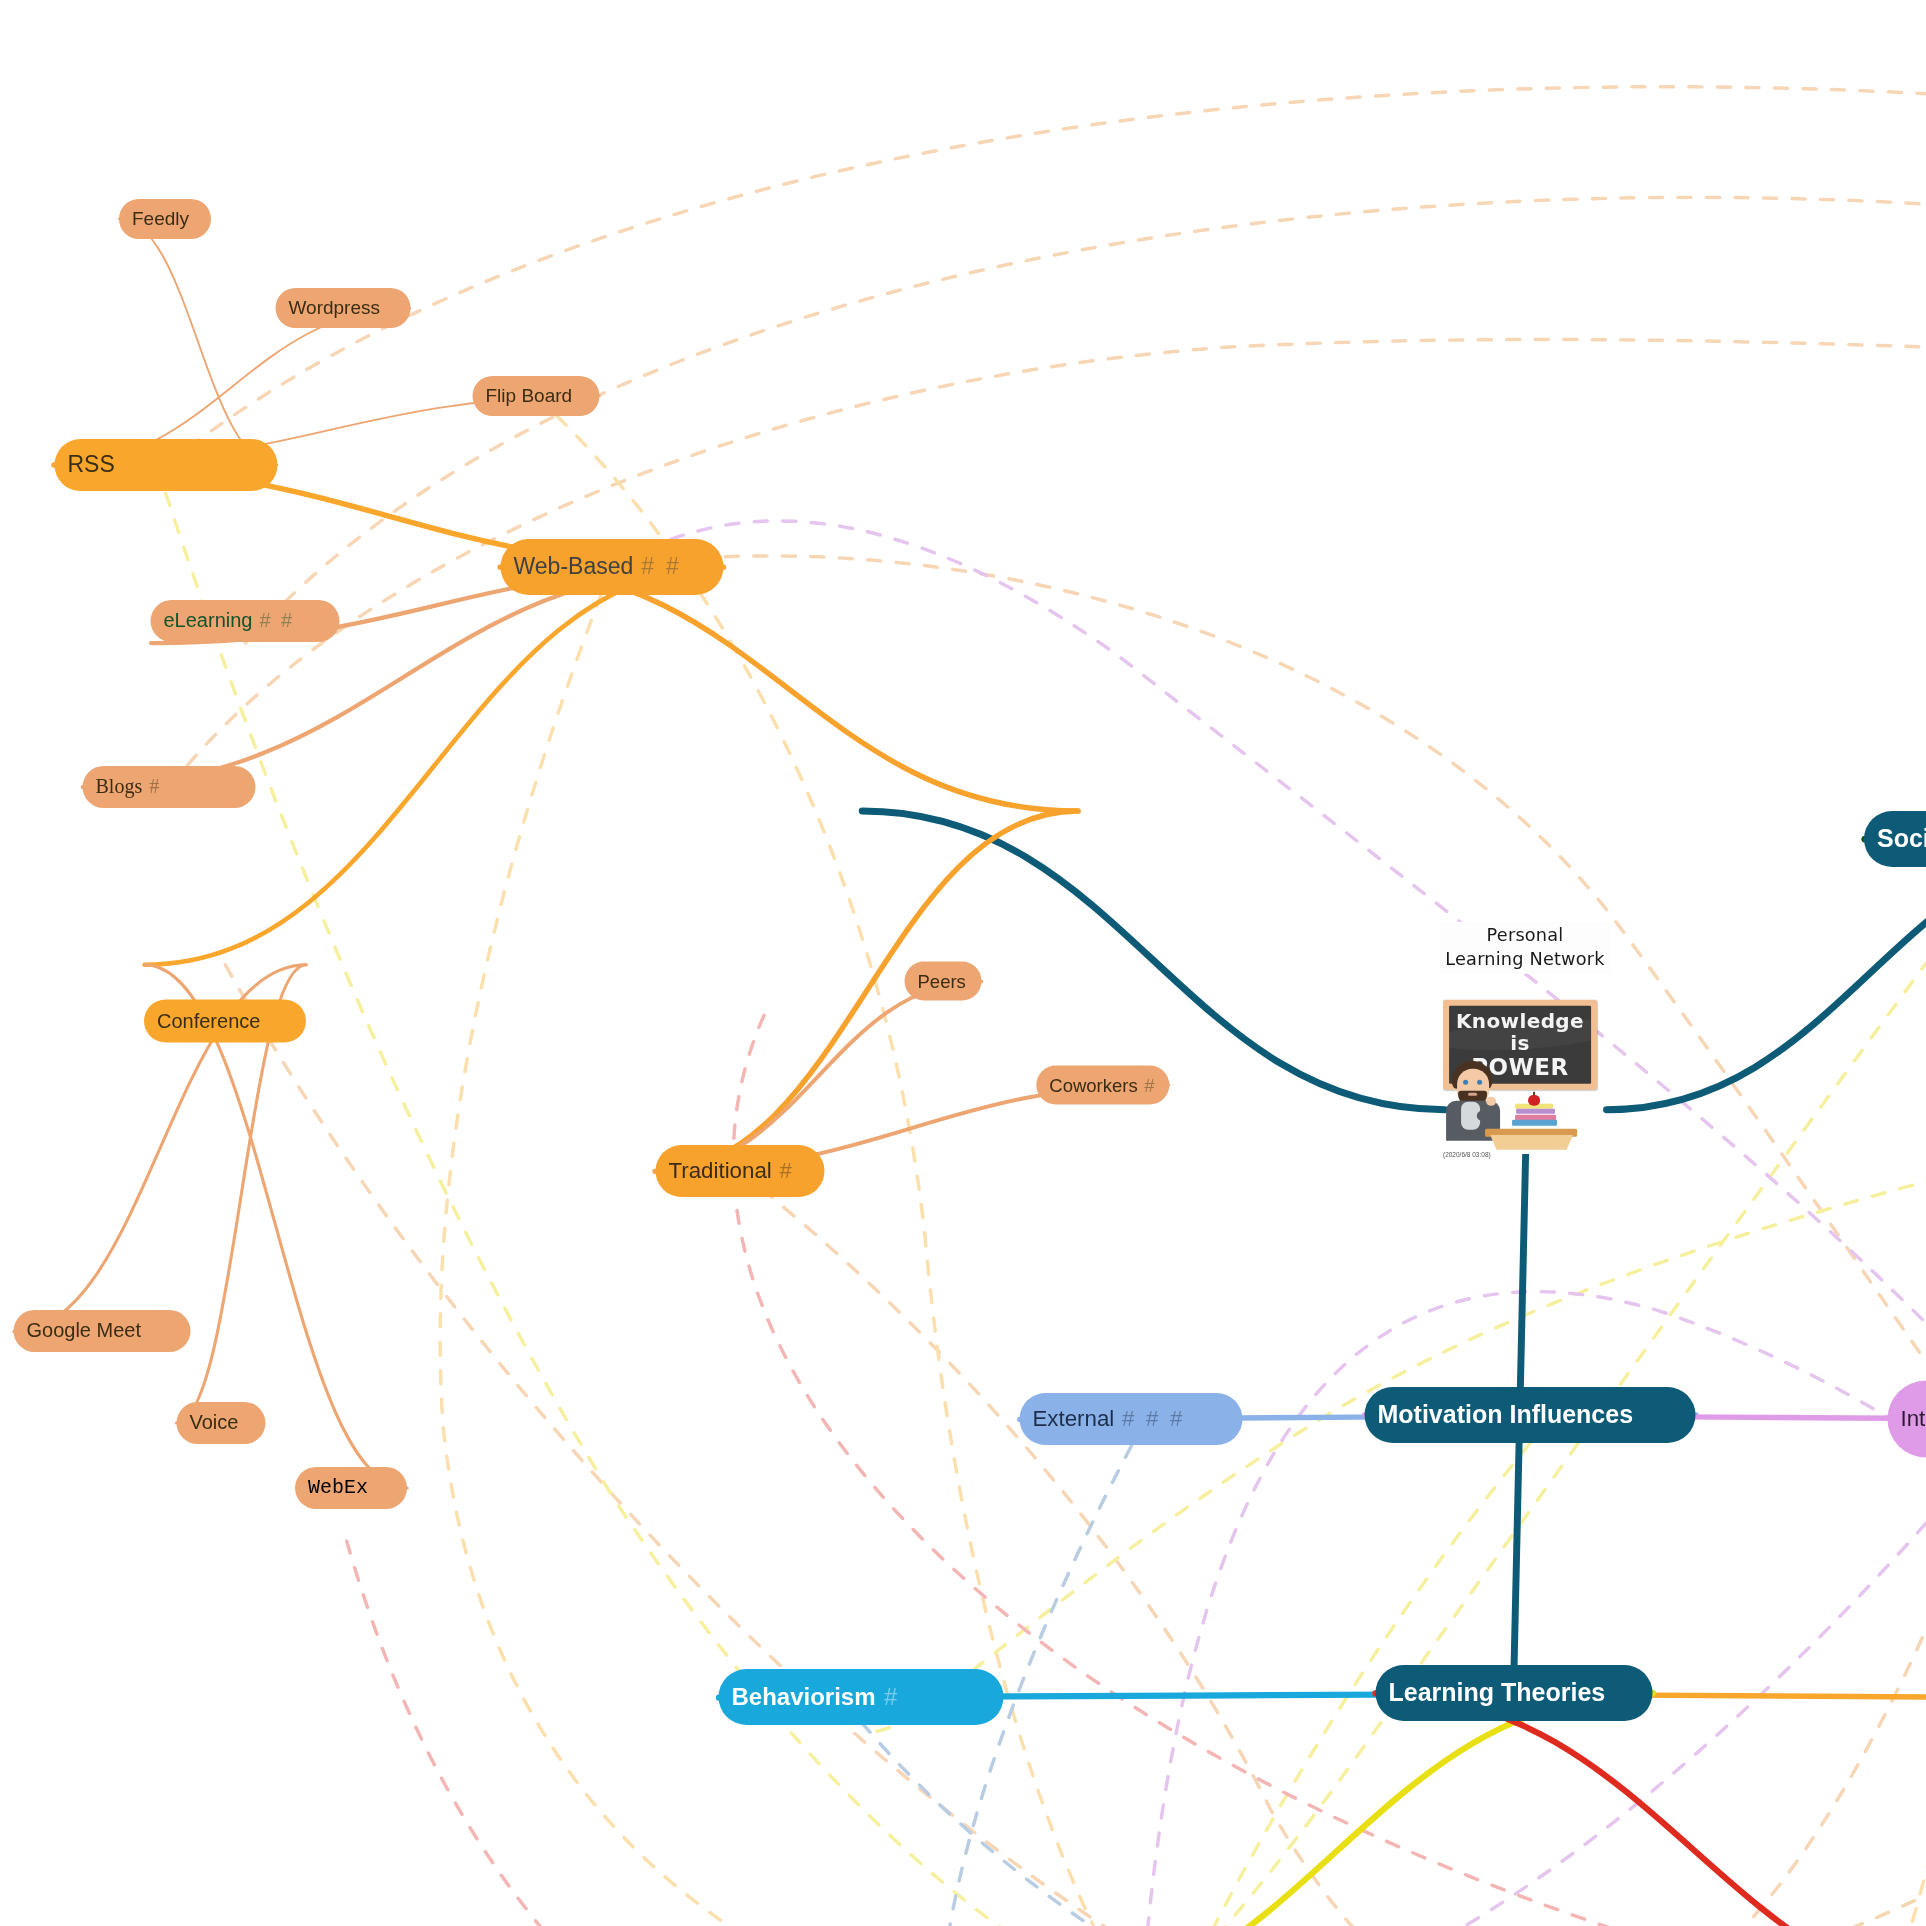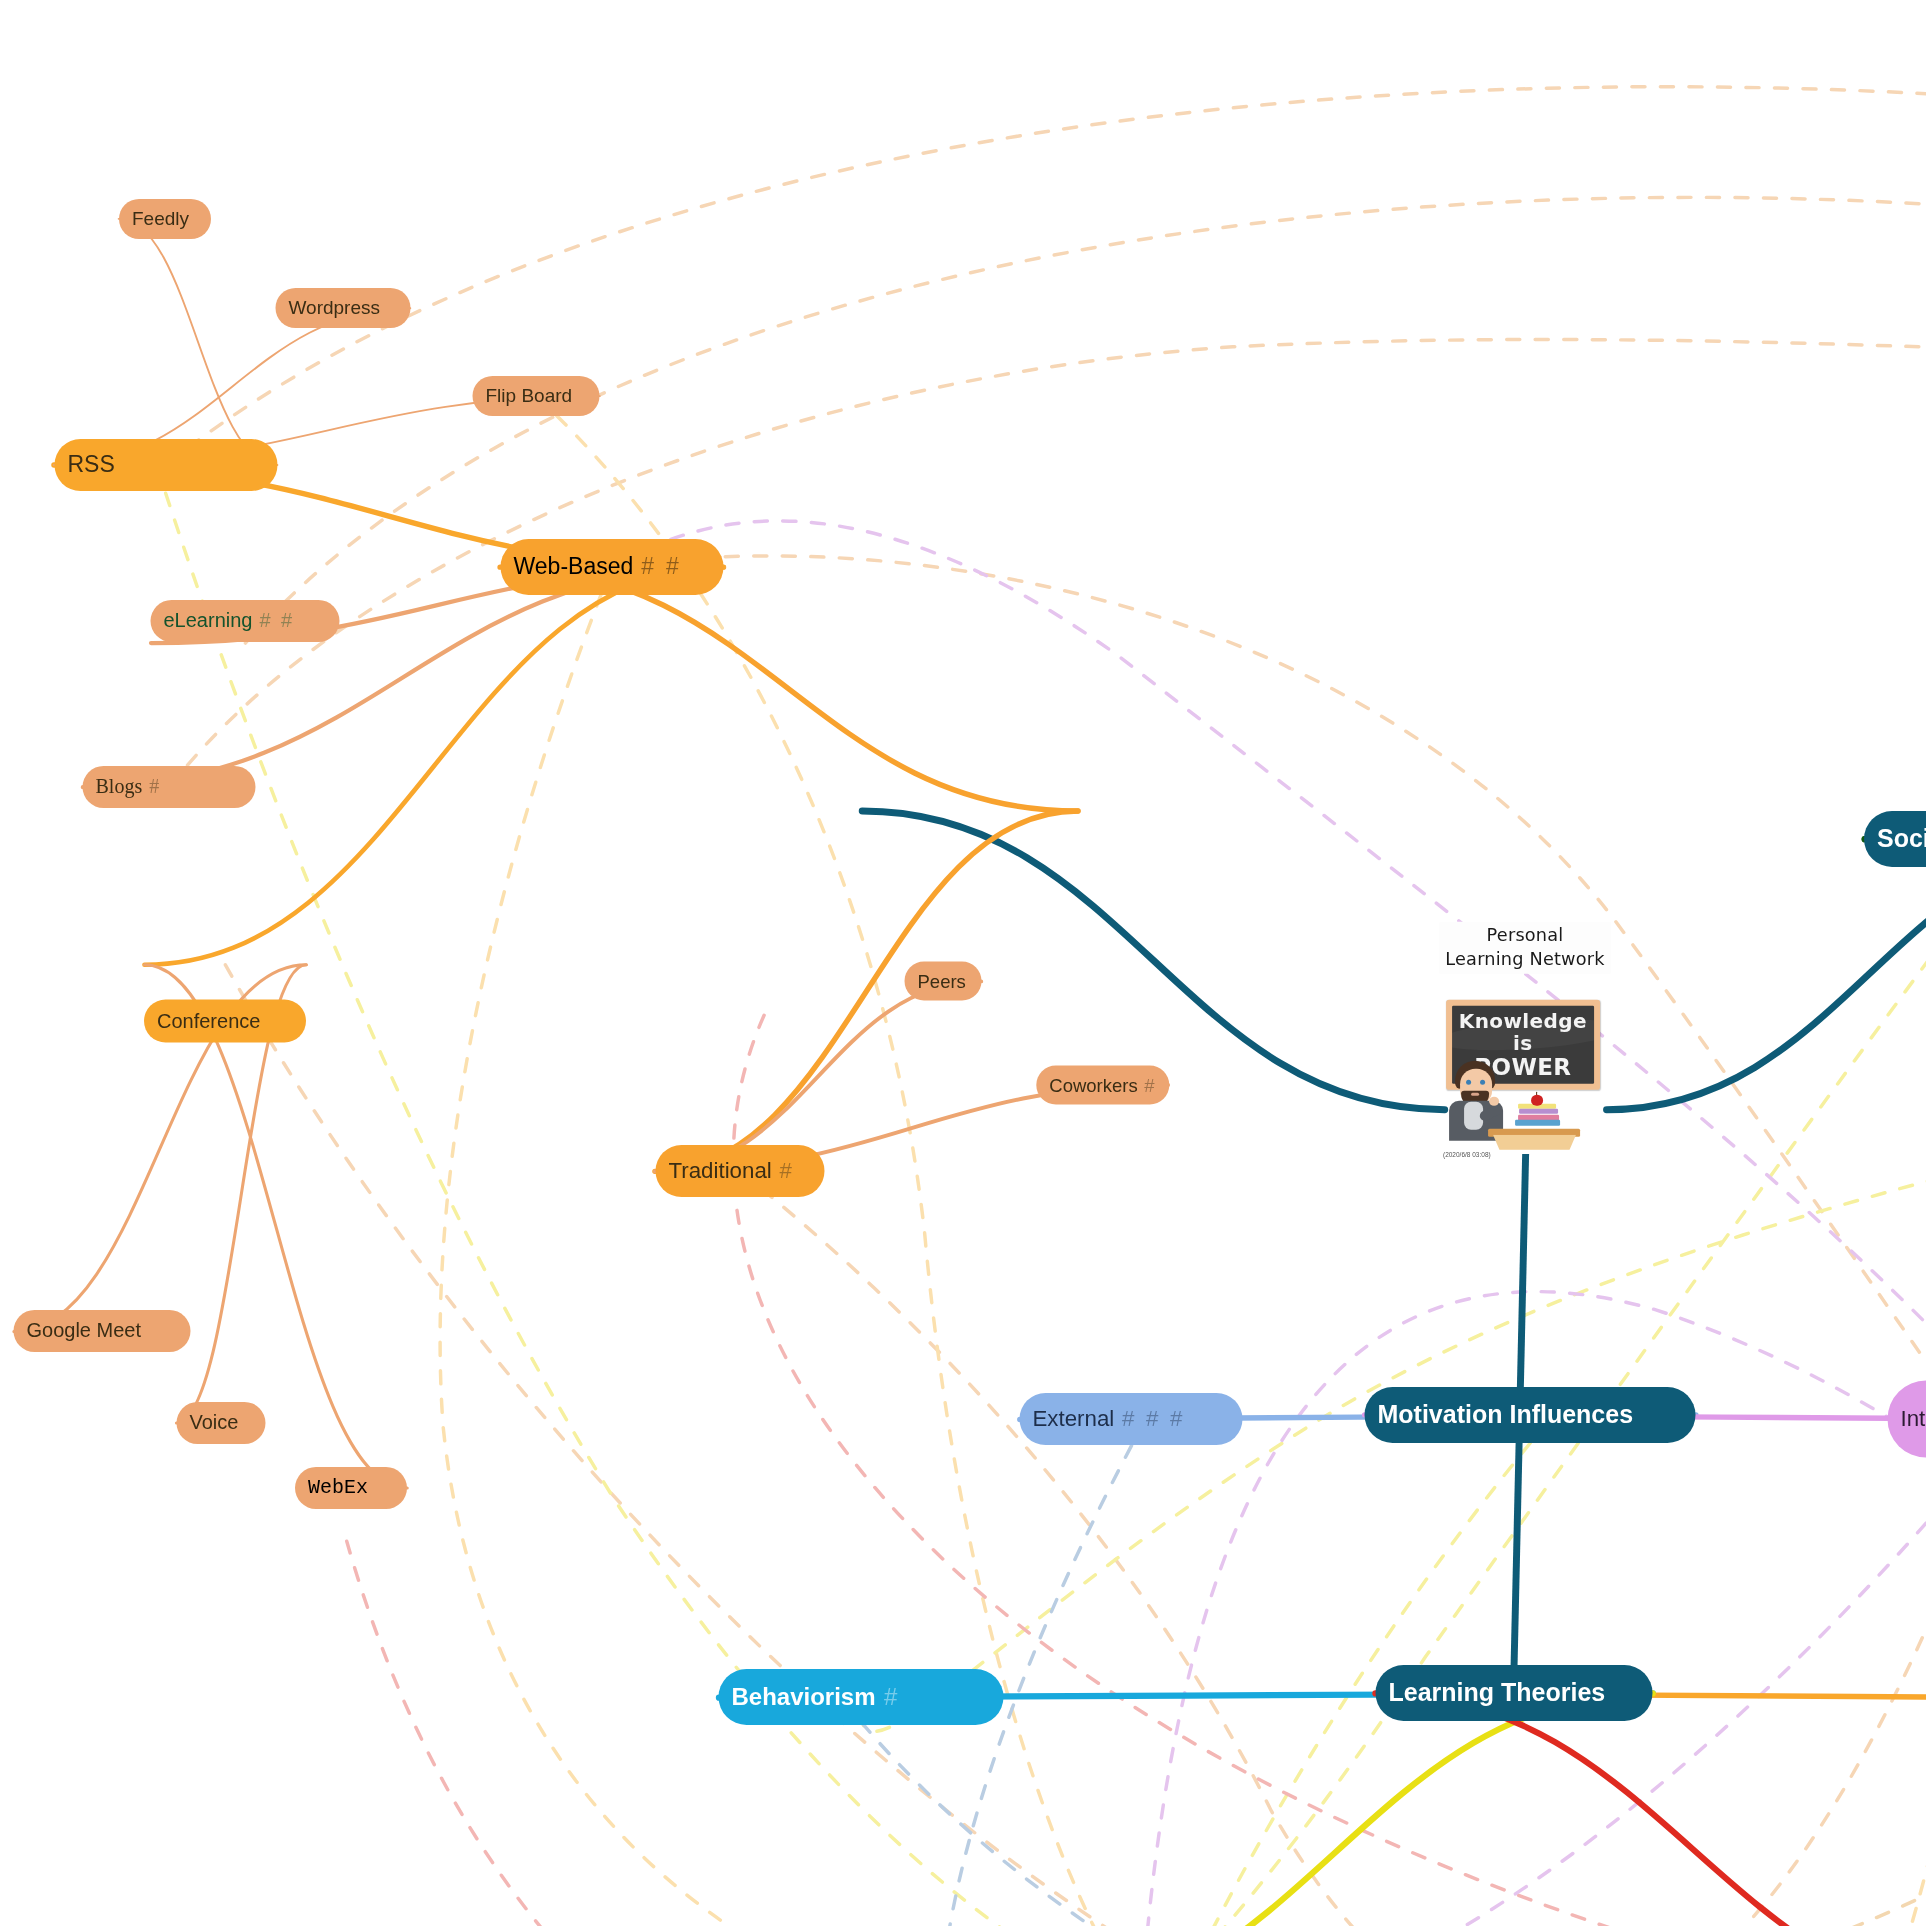--- a/index.html
+++ b/index.html
@@ -42,21 +42,21 @@
     font-weight: normal;
     letter-spacing: 0.12em;
     margin-left: 0.35em;
   }
   
   #root-node {
     position: absolute;
     transform: translate(-50%, -50%);
     display: flex;
     flex-direction: column;
-    align-items: center;
+    align-items: flex-start;
     z-index: 6;
   }
   #root-title {
     font-family: "DejaVu Sans", sans-serif;
     font-size: 17.7px;
     color: #1a1a1a;
     text-align: center;
     line-height: 1.35;
     letter-spacing: 0.2px;
     background: #fdfdfd;
@@ -284,21 +284,21 @@
   </div>
     <div class="node" style="left: 1997px; top: 839px; min-width: 266px; min-height: 56px; background: rgb(14, 91, 119); color: rgb(255, 255, 255); font-size: 25px; font-weight: 700;">
       <span class="lbl">Social Presence</span>
     </div>
     <div class="node" style="left: 1530px; top: 1415px; min-width: 331px; min-height: 56px; background: rgb(14, 91, 119); color: rgb(255, 255, 255); font-size: 25px; font-weight: 700;">
       <span class="lbl">Motivation Influences</span>
     </div>
     <div class="node" style="left: 1514px; top: 1693px; min-width: 277px; min-height: 56px; background: rgb(14, 91, 119); color: rgb(255, 255, 255); font-size: 25px; font-weight: 700;">
       <span class="lbl">Learning Theories</span>
     </div>
-    <div class="node" style="left: 612px; top: 567px; min-width: 223px; min-height: 56px; background: rgb(248, 162, 46); color: #000000; font-size: 23px; font-weight: 400;">
+    <div class="node" style="left: 612px; top: 567px; min-width: 223px; min-height: 56px; background: rgb(248, 162, 46); color: #404040; font-size: 23px; font-weight: 400;">
       <span class="lbl">Web-Based</span>
       <span class="hash"># #</span>
     </div>
     <div class="node" style="left: 740px; top: 1171px; min-width: 169px; min-height: 52px; background: rgb(248, 162, 46); color: rgb(58, 45, 20); font-size: 22.3px; font-weight: 400;">
       <span class="lbl">Traditional</span>
       <span class="hash">#</span>
     </div>
     <div class="node" style="left: 166px; top: 465px; min-width: 223px; min-height: 52px; background: rgb(249, 167, 44); color: rgb(58, 45, 20); font-size: 23px; font-weight: 400;">
       <span class="lbl">RSS</span>
     </div>

